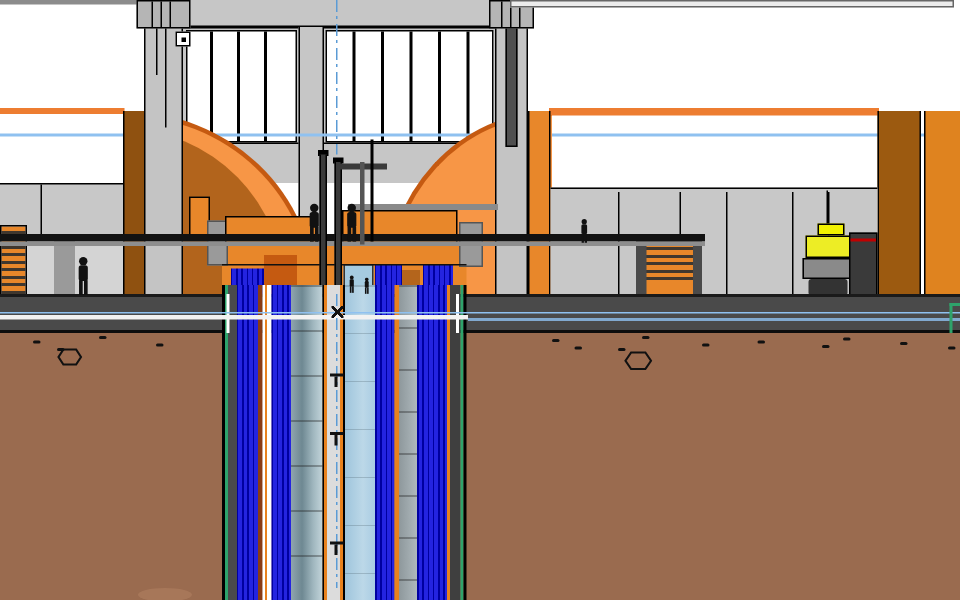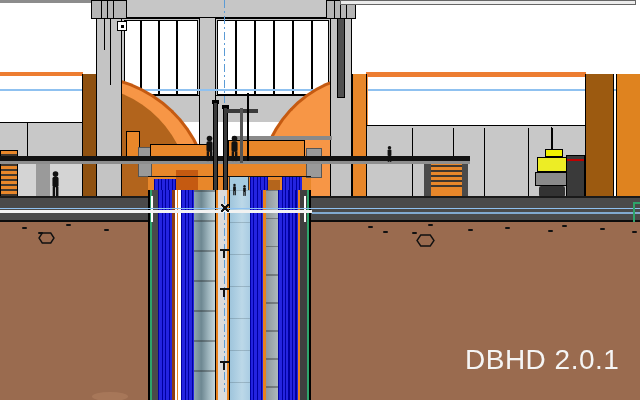--- a/index.html
+++ b/index.html
@@ -267,14 +267,13 @@
         <rect x="4.9" y="12.8" width="2" height="8" fill="#111"></rect>
       </svg>
       <svg viewBox="0 0 9 21" width="5" height="11" style="position: absolute; left: 242px; top: 185px;">
         <circle cx="4.5" cy="2.4" r="2.3" fill="#111"></circle>
         <rect x="2" y="4.6" width="5" height="8.6" rx="1.4" fill="#111"></rect>
         <rect x="2.2" y="12.8" width="2" height="8" fill="#111"></rect>
         <rect x="4.9" y="12.8" width="2" height="8" fill="#111"></rect>
       </svg>
     </div>
 
-  <div class="abs label" style="left:465px;top:344px;">DBHD 2.0.1</div>
 </div>
 
 </body></html>

